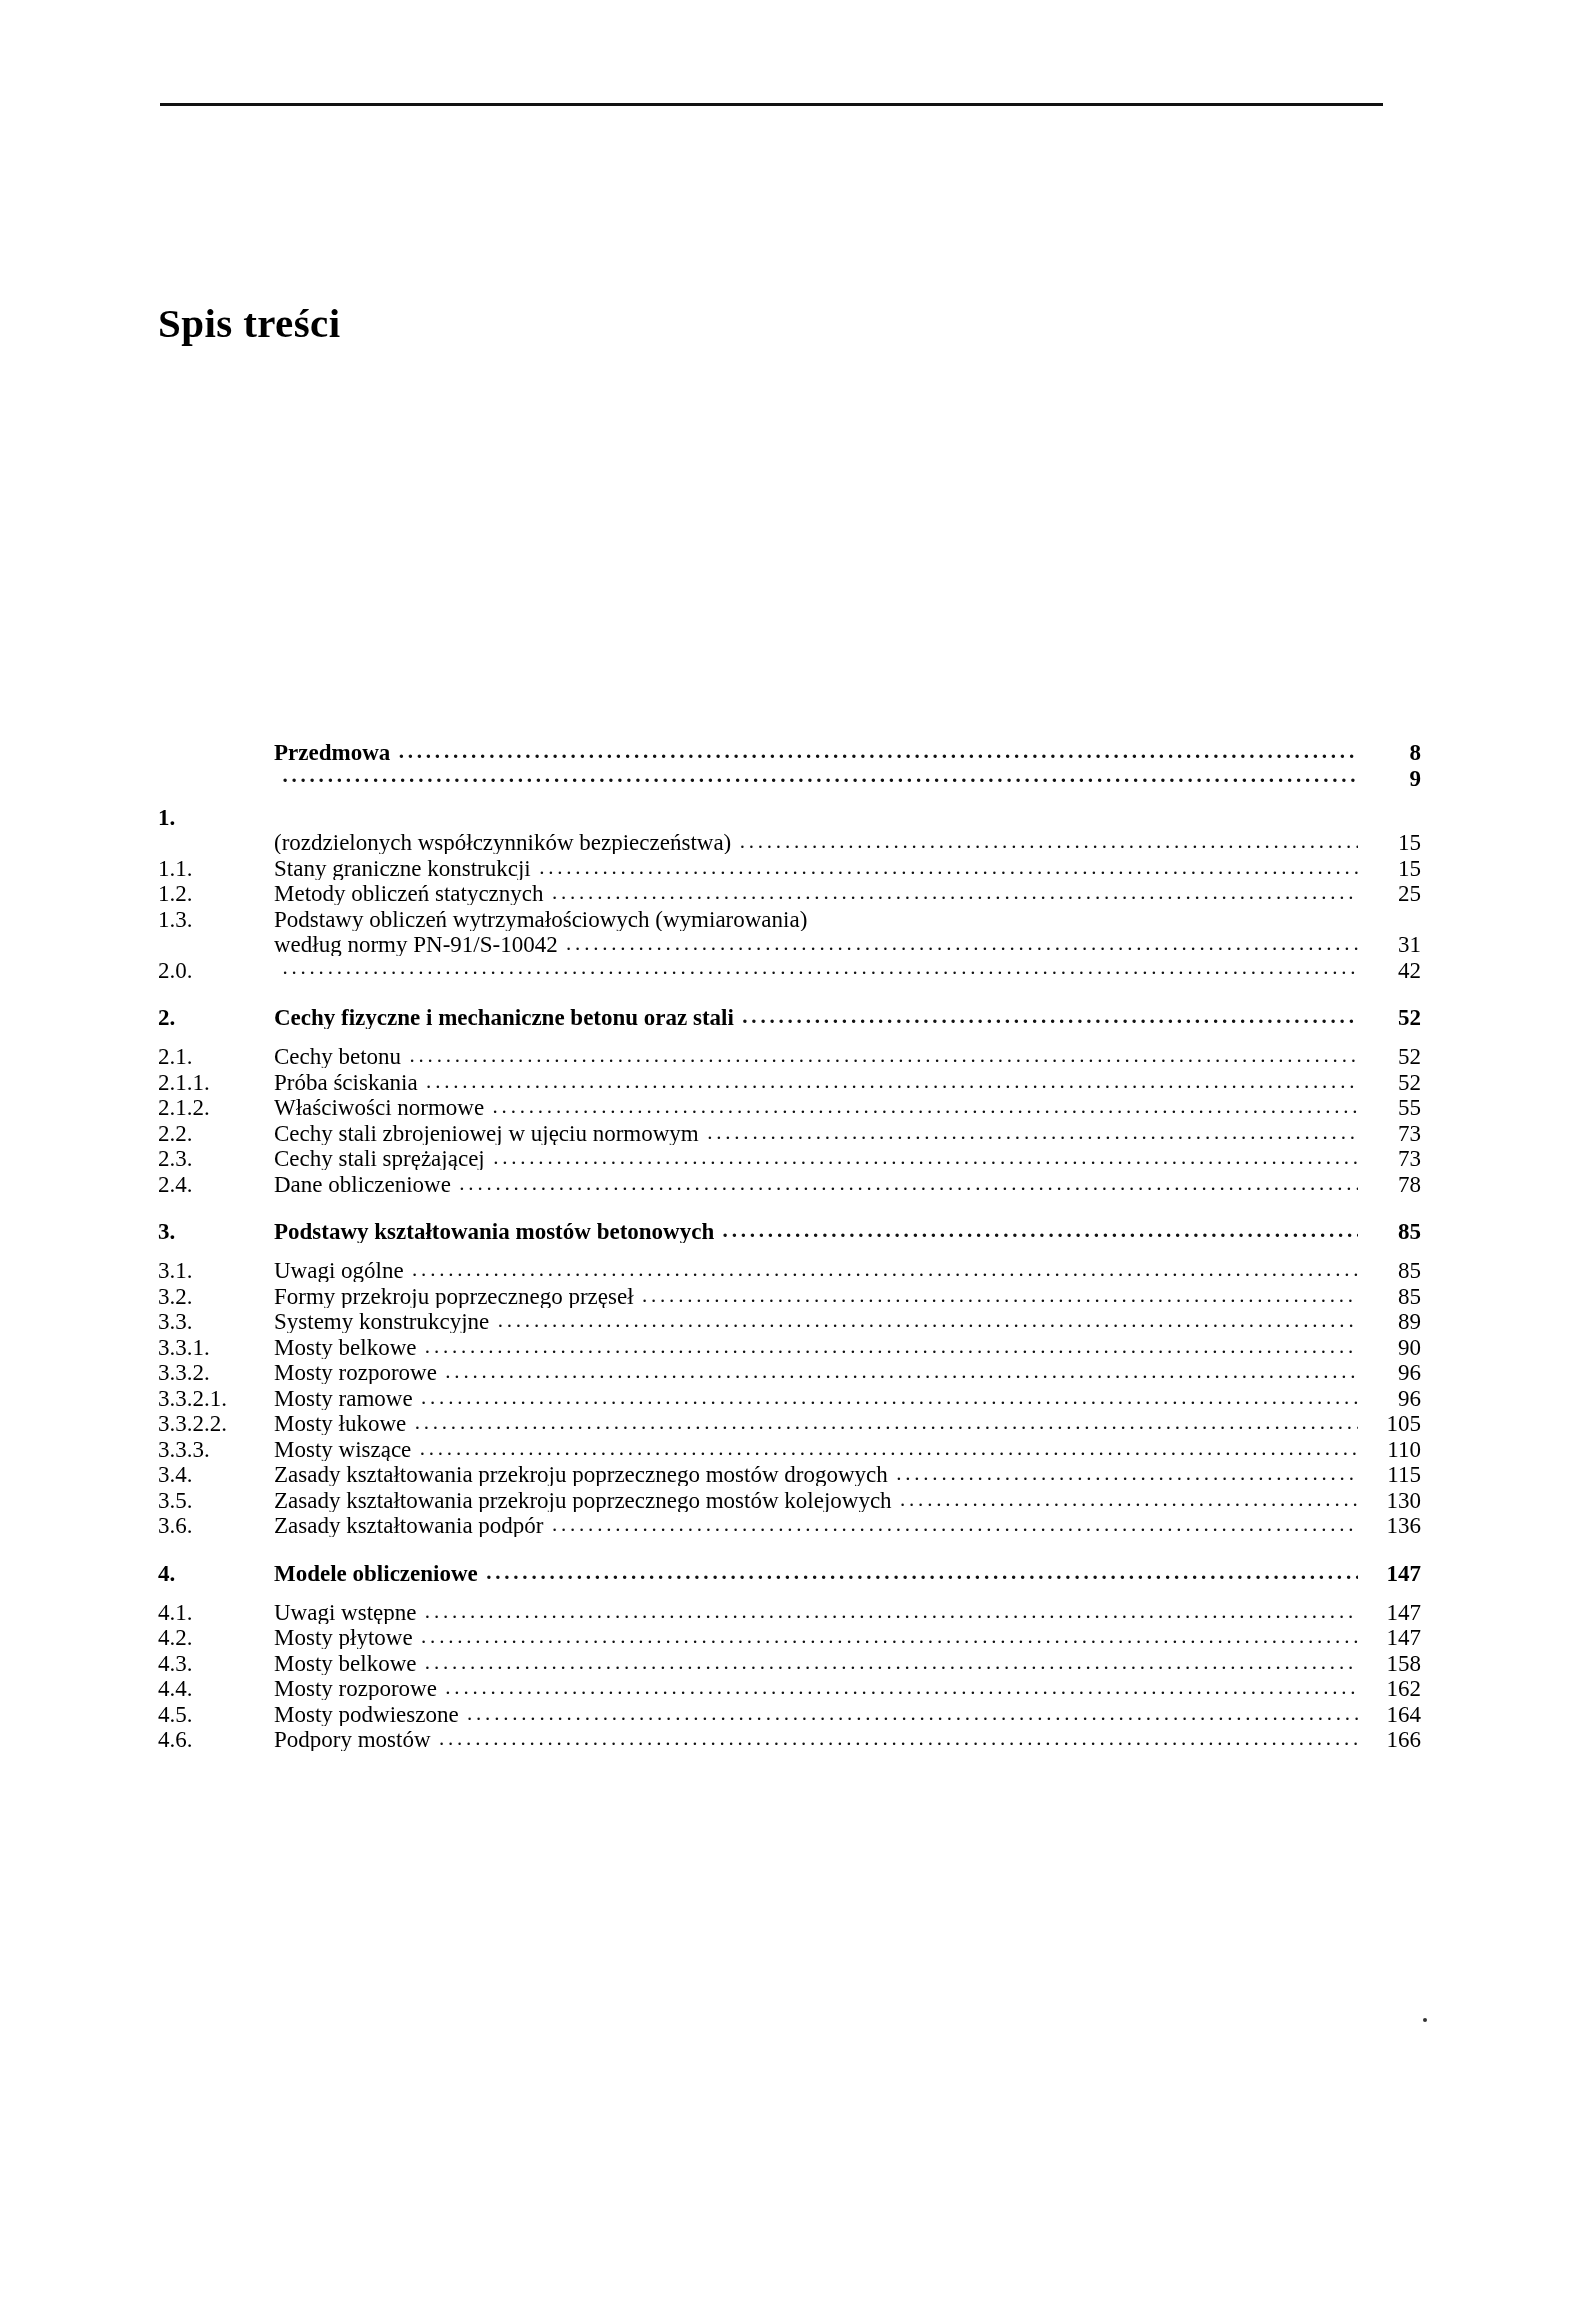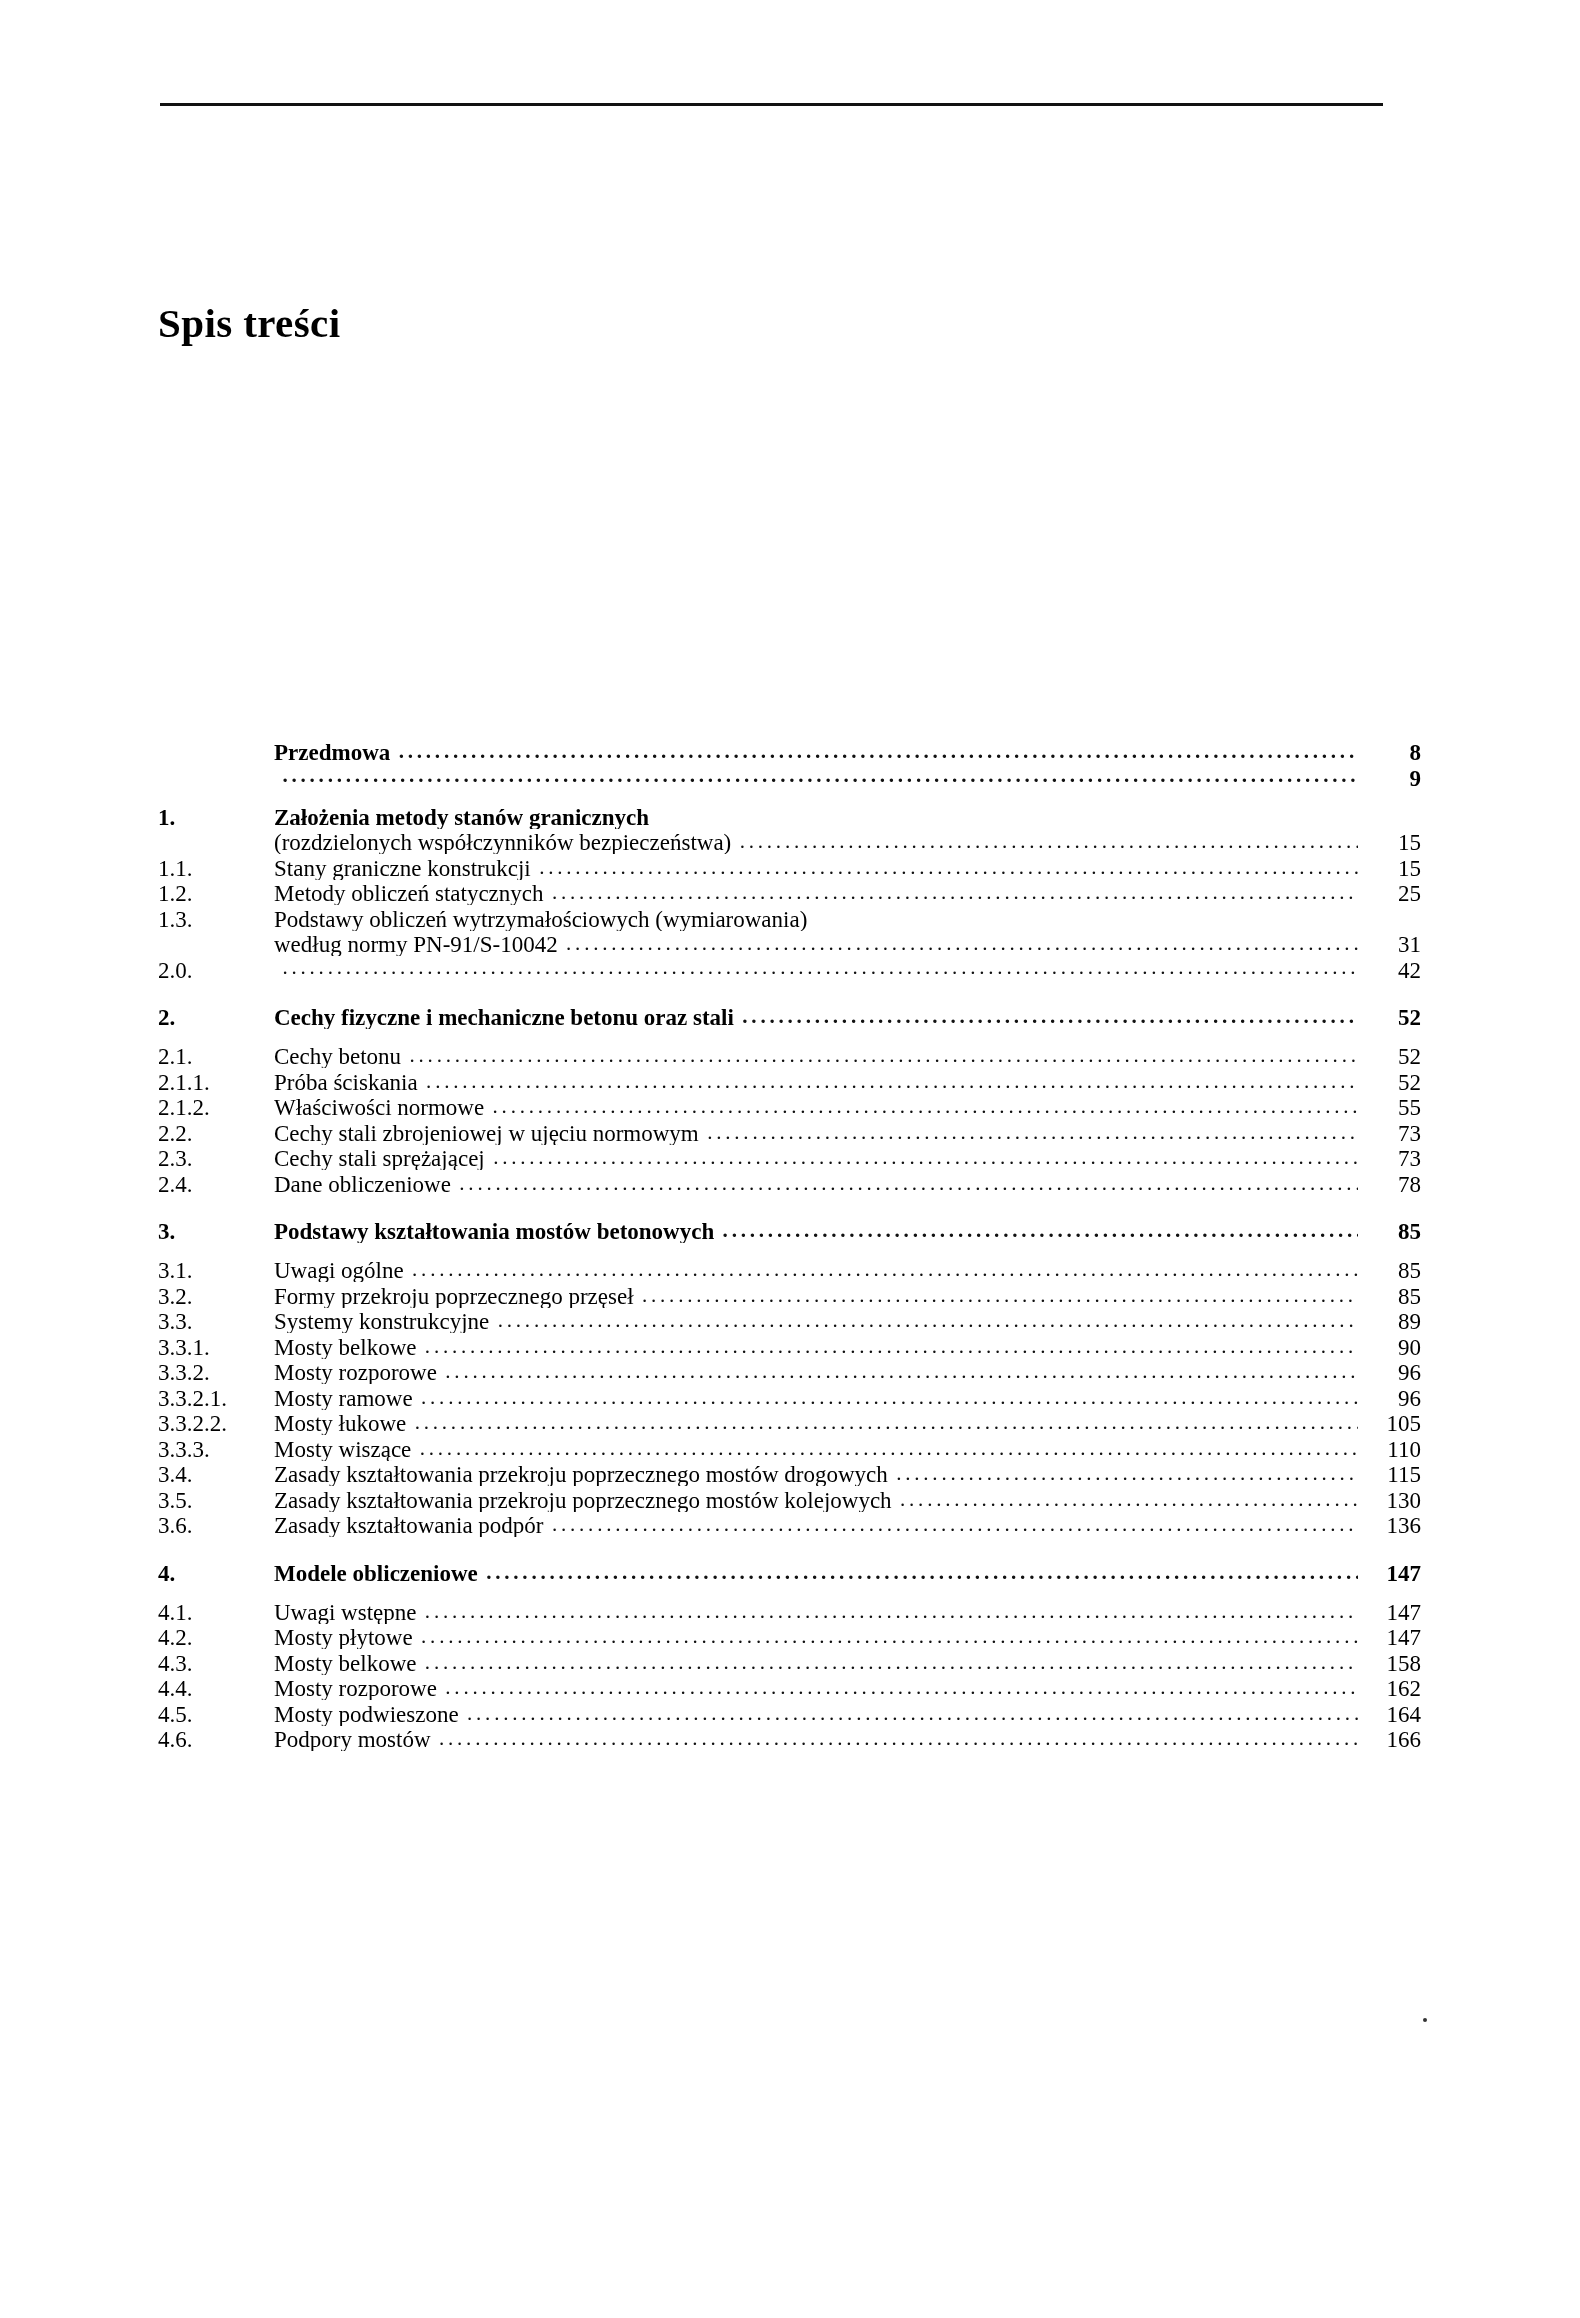--- a/index.html
+++ b/index.html
@@ -136,23 +136,20 @@
       <div class="toc-row bold">
         <div class="num"></div>
         <div class="title-cell">
           <span class="leader">........................................................................................................................</span>
         </div>
         <div class="pageno">9</div>
       </div>
       <div class="gap-sm"></div>
       <div class="toc-row bold">
         <div class="num">1.</div>
-        <div class="title-cell">
-          <span class="title-text">Założenia metody stanów granicznych</span>
-        </div>
         <div class="pageno"></div>
       </div>
       <div class="toc-row cont">
         <div class="num"></div>
         <div class="title-cell">
           <span class="title-text">(rozdzielonych współczynników bezpieczeństwa)</span>
           <span class="leader">........................................................................................................................</span>
         </div>
         <div class="pageno">15</div>
       </div>

